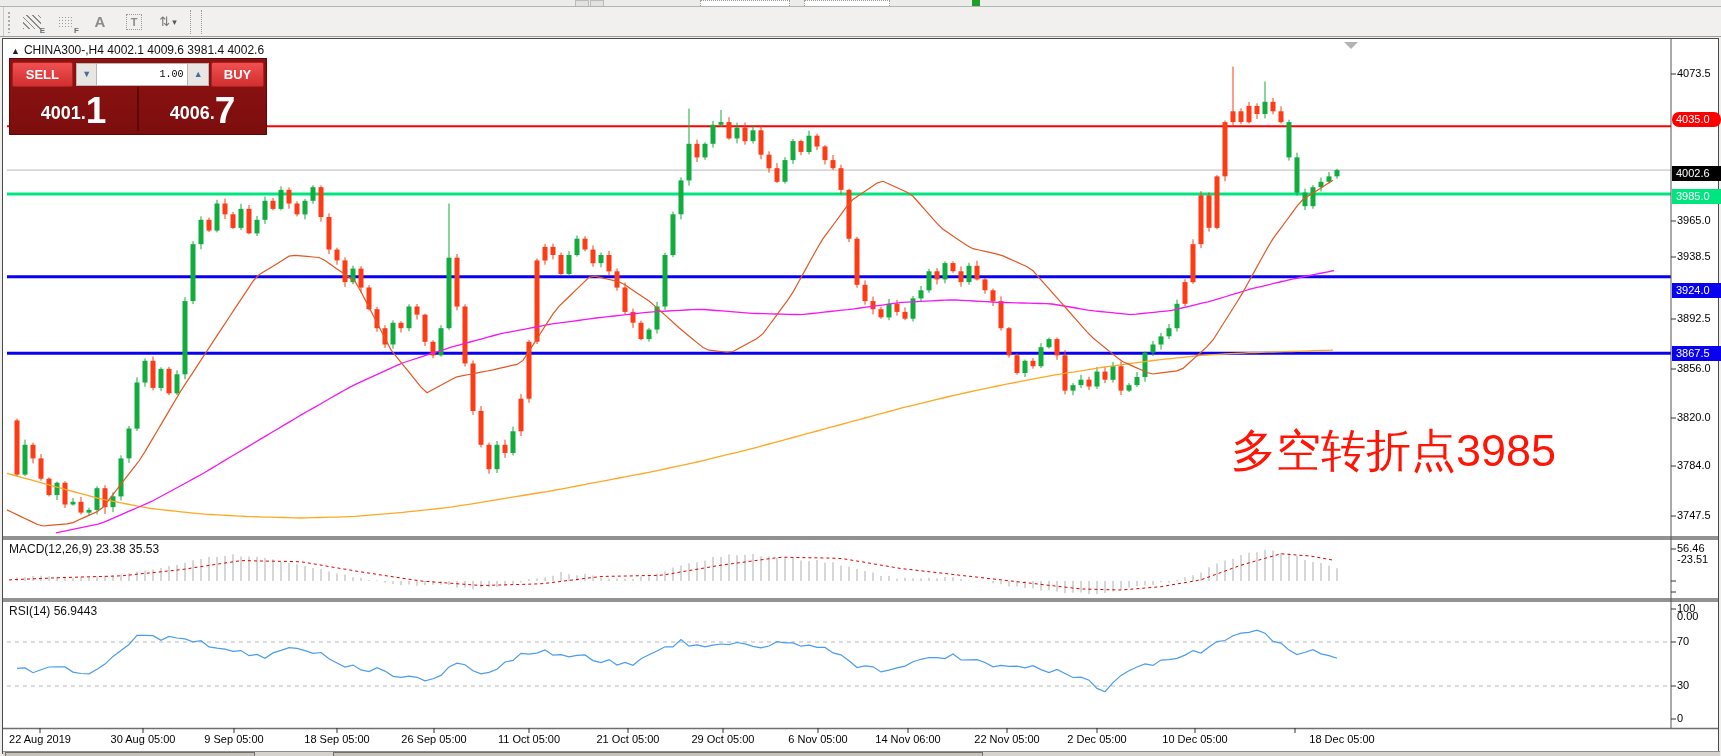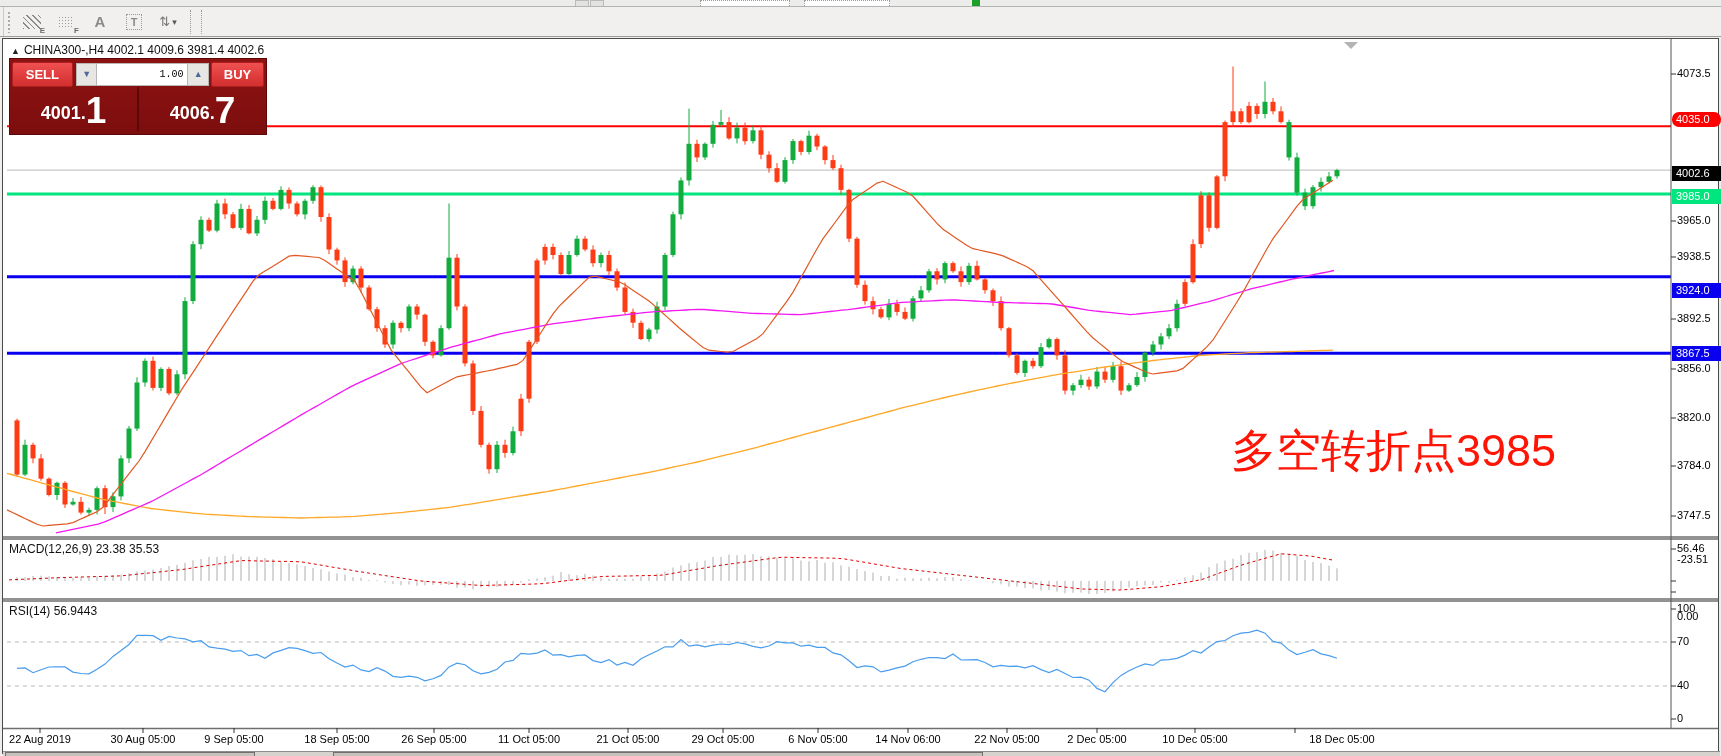--- a/index.html
+++ b/index.html
@@ -693,21 +693,21 @@
       <div class="ax-label" style="top: 273px;">3892.5</div>
       <div class="ax-label" style="top: 323px;">3856.0</div>
       <div class="ax-label" style="top: 372px;">3820.0</div>
       <div class="ax-label" style="top: 420px;">3784.0</div>
       <div class="ax-label" style="top: 470px;">3747.5</div>
       <div class="ax-label" style="top: 503px;">56.46</div>
       <div class="ax-label" style="top: 535px; margin-top: 36px;">0.00</div>
       <div class="ax-label" style="top: 514px;">-23.51</div>
       <div class="ax-label" style="top: 563px;">100</div>
       <div class="ax-label" style="top: 596px;">70</div>
-      <div class="ax-label" style="top: 640px;">40</div>
+      <div class="ax-label" style="top: 640px;">30</div>
       <div class="ax-label" style="top: 673px;">0</div>
       <div class="ax-badge" style="top: 73px; background: rgb(254, 0, 0); border-radius: 7px;">4035.0</div>
       <div class="ax-badge" style="top: 127px; background: rgb(0, 0, 0);">4002.6</div>
       <div class="ax-badge" style="top: 150px; background: rgb(0, 229, 125);">3985.0</div>
       <div class="ax-badge" style="top: 244px; background: rgb(10, 0, 240);">3924.0</div>
       <div class="ax-badge" style="top: 307px; background: rgb(10, 0, 240);">3867.5</div>
     </div>
   <div id="date-labels">
       <div class="date-label" style="left: 37px; top: 694px;">22 Aug 2019</div>
       <div class="date-label" style="left: 140px; top: 694px;">30 Aug 05:00</div>

